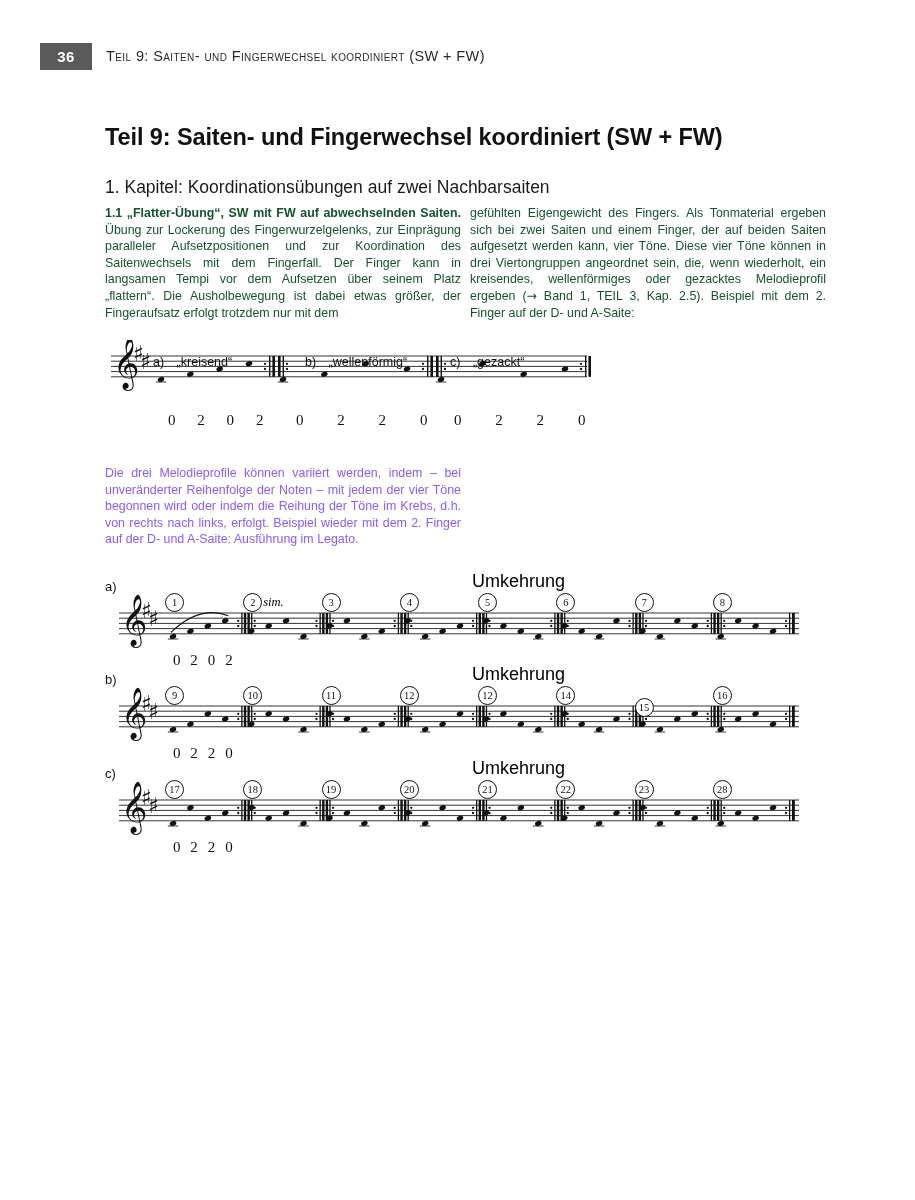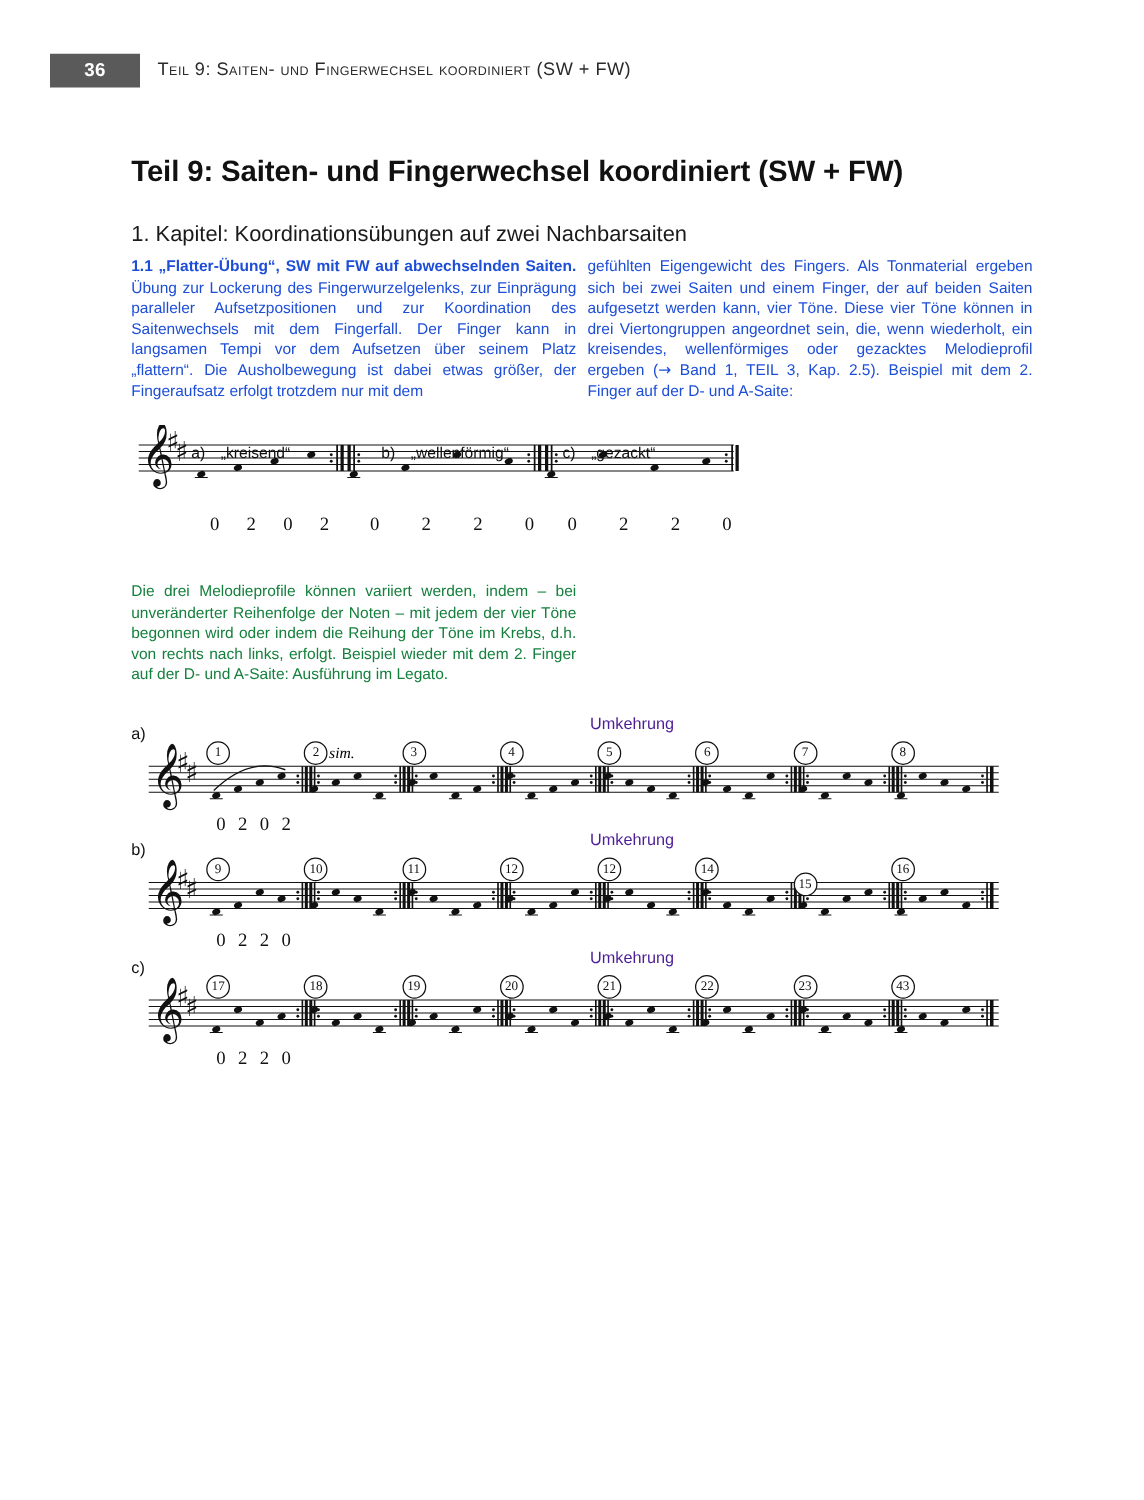--- a/index.html
+++ b/index.html
@@ -19,21 +19,21 @@
   
   .runhead {
     position: absolute;
     left: 40px;
     top: 42px;
     display: flex;
     align-items: center;
     height: 28px;
   }
   .pagenum-box {
-    width: 72px;
+    width: 52px;
     height: 27px;
     background: #5a5a5a;
     color: #ffffff;
     font-size: 15px;
     font-weight: 600;
     display: flex;
     align-items: center;
     justify-content: center;
     letter-spacing: .3px;
   }
@@ -67,51 +67,51 @@
   }
 
   
   .col {
     position: absolute;
     top: 205px;
     width: 356px;
     font-size: 12.4px;
     line-height: 16.6px;
     text-align: justify;
-    color: #1d4ed8;
+    color: #14532d;
   }
   .col.left  { left: 105px; }
   .col.right { left: 470px; }
   .col b { font-weight: bold; }
   .arrow-glyph { font-family: "DejaVu Sans", sans-serif; }
 
   .para-mid {
     position: absolute;
     left: 105px;
     top: 465px;
     width: 356px;
     font-size: 12.4px;
     line-height: 16.6px;
     text-align: justify;
-    color: #15803d;
+    color: #8b5cf6;
   }
 
   
   .music { position: absolute; }
   .staff-svg { display: block; }
   .lbl {
     position: absolute;
     font-size: 12.5px;
     color: #111111;
     white-space: nowrap;
   }
   .umk {
     position: absolute;
-    font-size: 13px;
-    color: #4c1d95;
+    font-size: 18px;
+    color: #000000;
     white-space: nowrap;
   }
   .circnum {
     position: absolute;
     width: 17px;
     height: 17px;
     border: 1.1px solid #111111;
     border-radius: 50%;
     font-family: "Liberation Serif", serif;
     font-size: 10.5px;
@@ -801,15 +801,15 @@
     </svg>
     <div class="rowlabel" style="top: 4px;">c)</div>
     <div class="umk" style="left: 367px; top: -4px;">Umkehrung</div>
     <div class="circnum" style="left: 60px; top: 18px;">17</div>
     <div class="circnum" style="left: 138.25px; top: 18px;">18</div>
     <div class="circnum" style="left: 216.5px; top: 18px;">19</div>
     <div class="circnum" style="left: 294.75px; top: 18px;">20</div>
     <div class="circnum" style="left: 373px; top: 18px;">21</div>
     <div class="circnum" style="left: 451.25px; top: 18px;">22</div>
     <div class="circnum" style="left: 529.5px; top: 18px;">23</div>
-    <div class="circnum" style="left: 607.75px; top: 18px;">43</div>
+    <div class="circnum" style="left: 607.75px; top: 18px;">28</div>
     <div class="fing" style="left: 63px; top: 76.8px;"><span style="width: 17.4167px;">0</span><span style="width: 17.4167px;">2</span><span style="width: 17.4167px;">2</span><span style="width: 17.4167px;">0</span></div>
   </div>
 
 </body></html>

